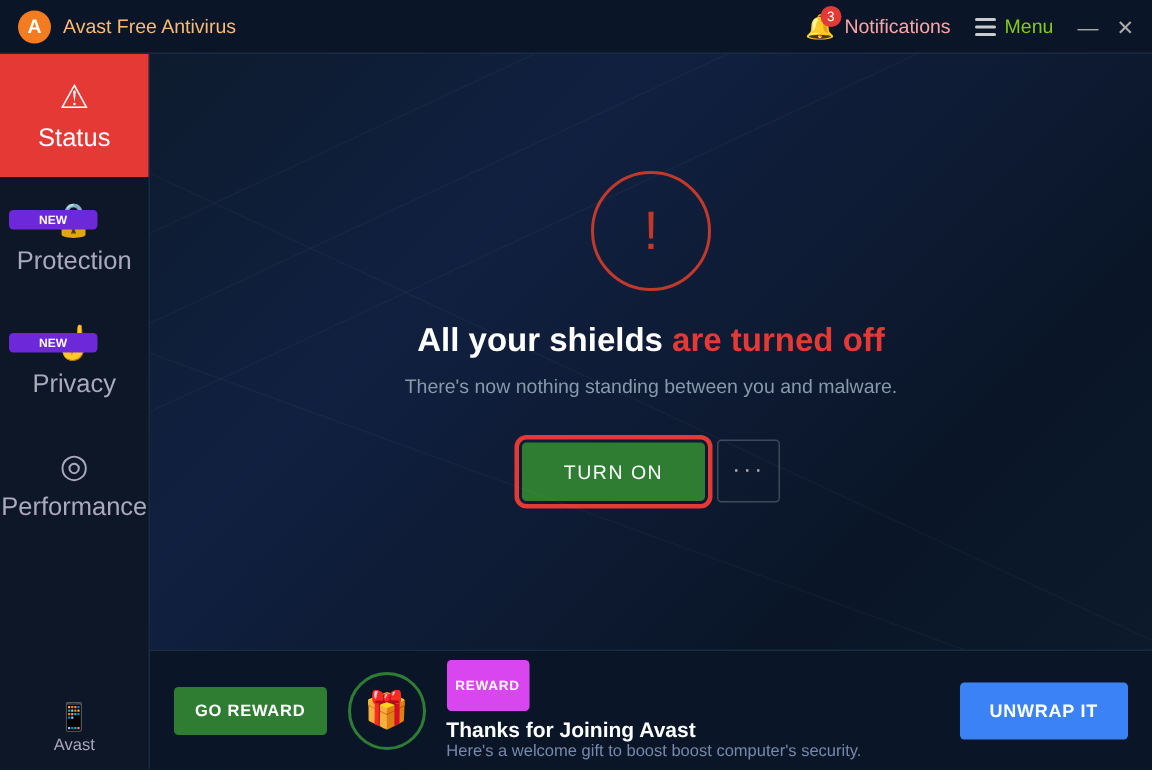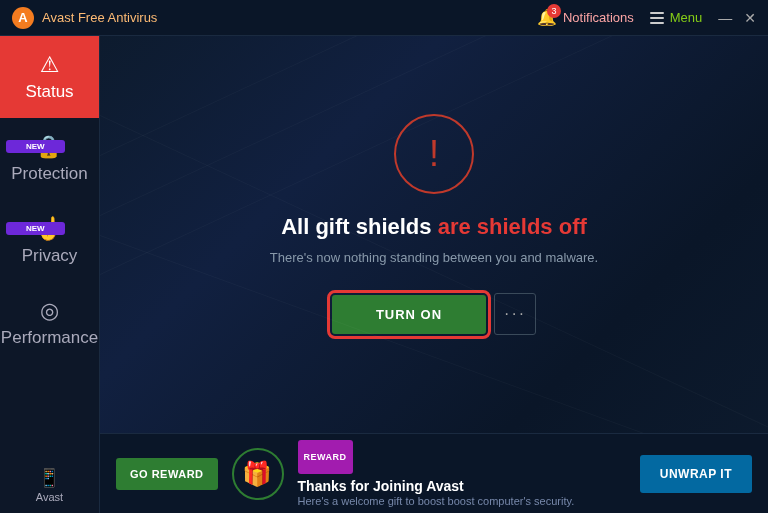--- a/index.html
+++ b/index.html
@@ -248,23 +248,23 @@
     .action-row {
       display: flex;
       gap: 8px;
       align-items: center;
     }
 
     .turn-on-btn {
       background: #2e7d32;
       color: white;
       font-size: 13px;
-      font-weight: bold;
+      font-weight: normal;
       letter-spacing: 1px;
-      padding: 12px 44px;
+      padding: 12px 28px;
       border: none;
       border-radius: 3px;
       cursor: pointer;
       outline: 3px solid #e53935;
       outline-offset: 2px;
     }
 
     .more-btn {
       background: transparent;
       border: 1px solid #3a4a5a;
@@ -314,21 +314,21 @@
       align-items: center;
       justify-content: center;
       font-size: 24px;
       flex-shrink: 0;
     }
 
     .reward-content {
       flex: 1;
     }
     .reward-badge {
-      background: #a21caf;
+      background: #d946ef;
       color: white;
       font-size: 9px;
       font-weight: bold;
       padding: 12px 6px;
       border-radius: 3px;
       display: inline-block;
       margin-bottom: 4px;
       letter-spacing: 0.5px;
     }
     .reward-title {
@@ -336,21 +336,21 @@
       font-weight: bold;
       color: #ffffff;
       margin-bottom: 1px;
     }
     .reward-subtitle {
       font-size: 11px;
       color: #7788aa;
     }
 
     .unwrap-btn {
-      background: #0369a1;
+      background: #3b82f6;
       color: white;
       font-size: 12px;
       font-weight: bold;
       letter-spacing: 0.5px;
       padding: 12px 20px;
       border: none;
       border-radius: 3px;
       cursor: pointer;
       white-space: nowrap;
     }
@@ -449,21 +449,21 @@
       <div class="bg-line" style="top:60%; transform:rotate(-25deg);"></div>
       <div class="bg-line" style="top:20%; transform:rotate(25deg);"></div>
       <div class="bg-line" style="top:50%; transform:rotate(20deg);"></div>
     </div>
 
     <div class="center-area">
       <div class="warning-circle">
         <span class="warning-exclaim">!</span>
       </div>
       <div class="headline">
-        <span class="normal-text">All gift shields </span><span class="danger-text">are shields off</span>
+        <span class="normal-text">All your shields </span><span class="danger-text">are turned off</span>
       </div>
       <div class="subtitle">There's now nothing standing between you and malware.</div>
       <div class="action-row">
         <button class="turn-on-btn">TURN ON</button>
         <button class="more-btn">···</button>
       </div>
     </div>
 
     <div class="reward-bar">
       <button class="go-premium-btn">GO REWARD</button>

